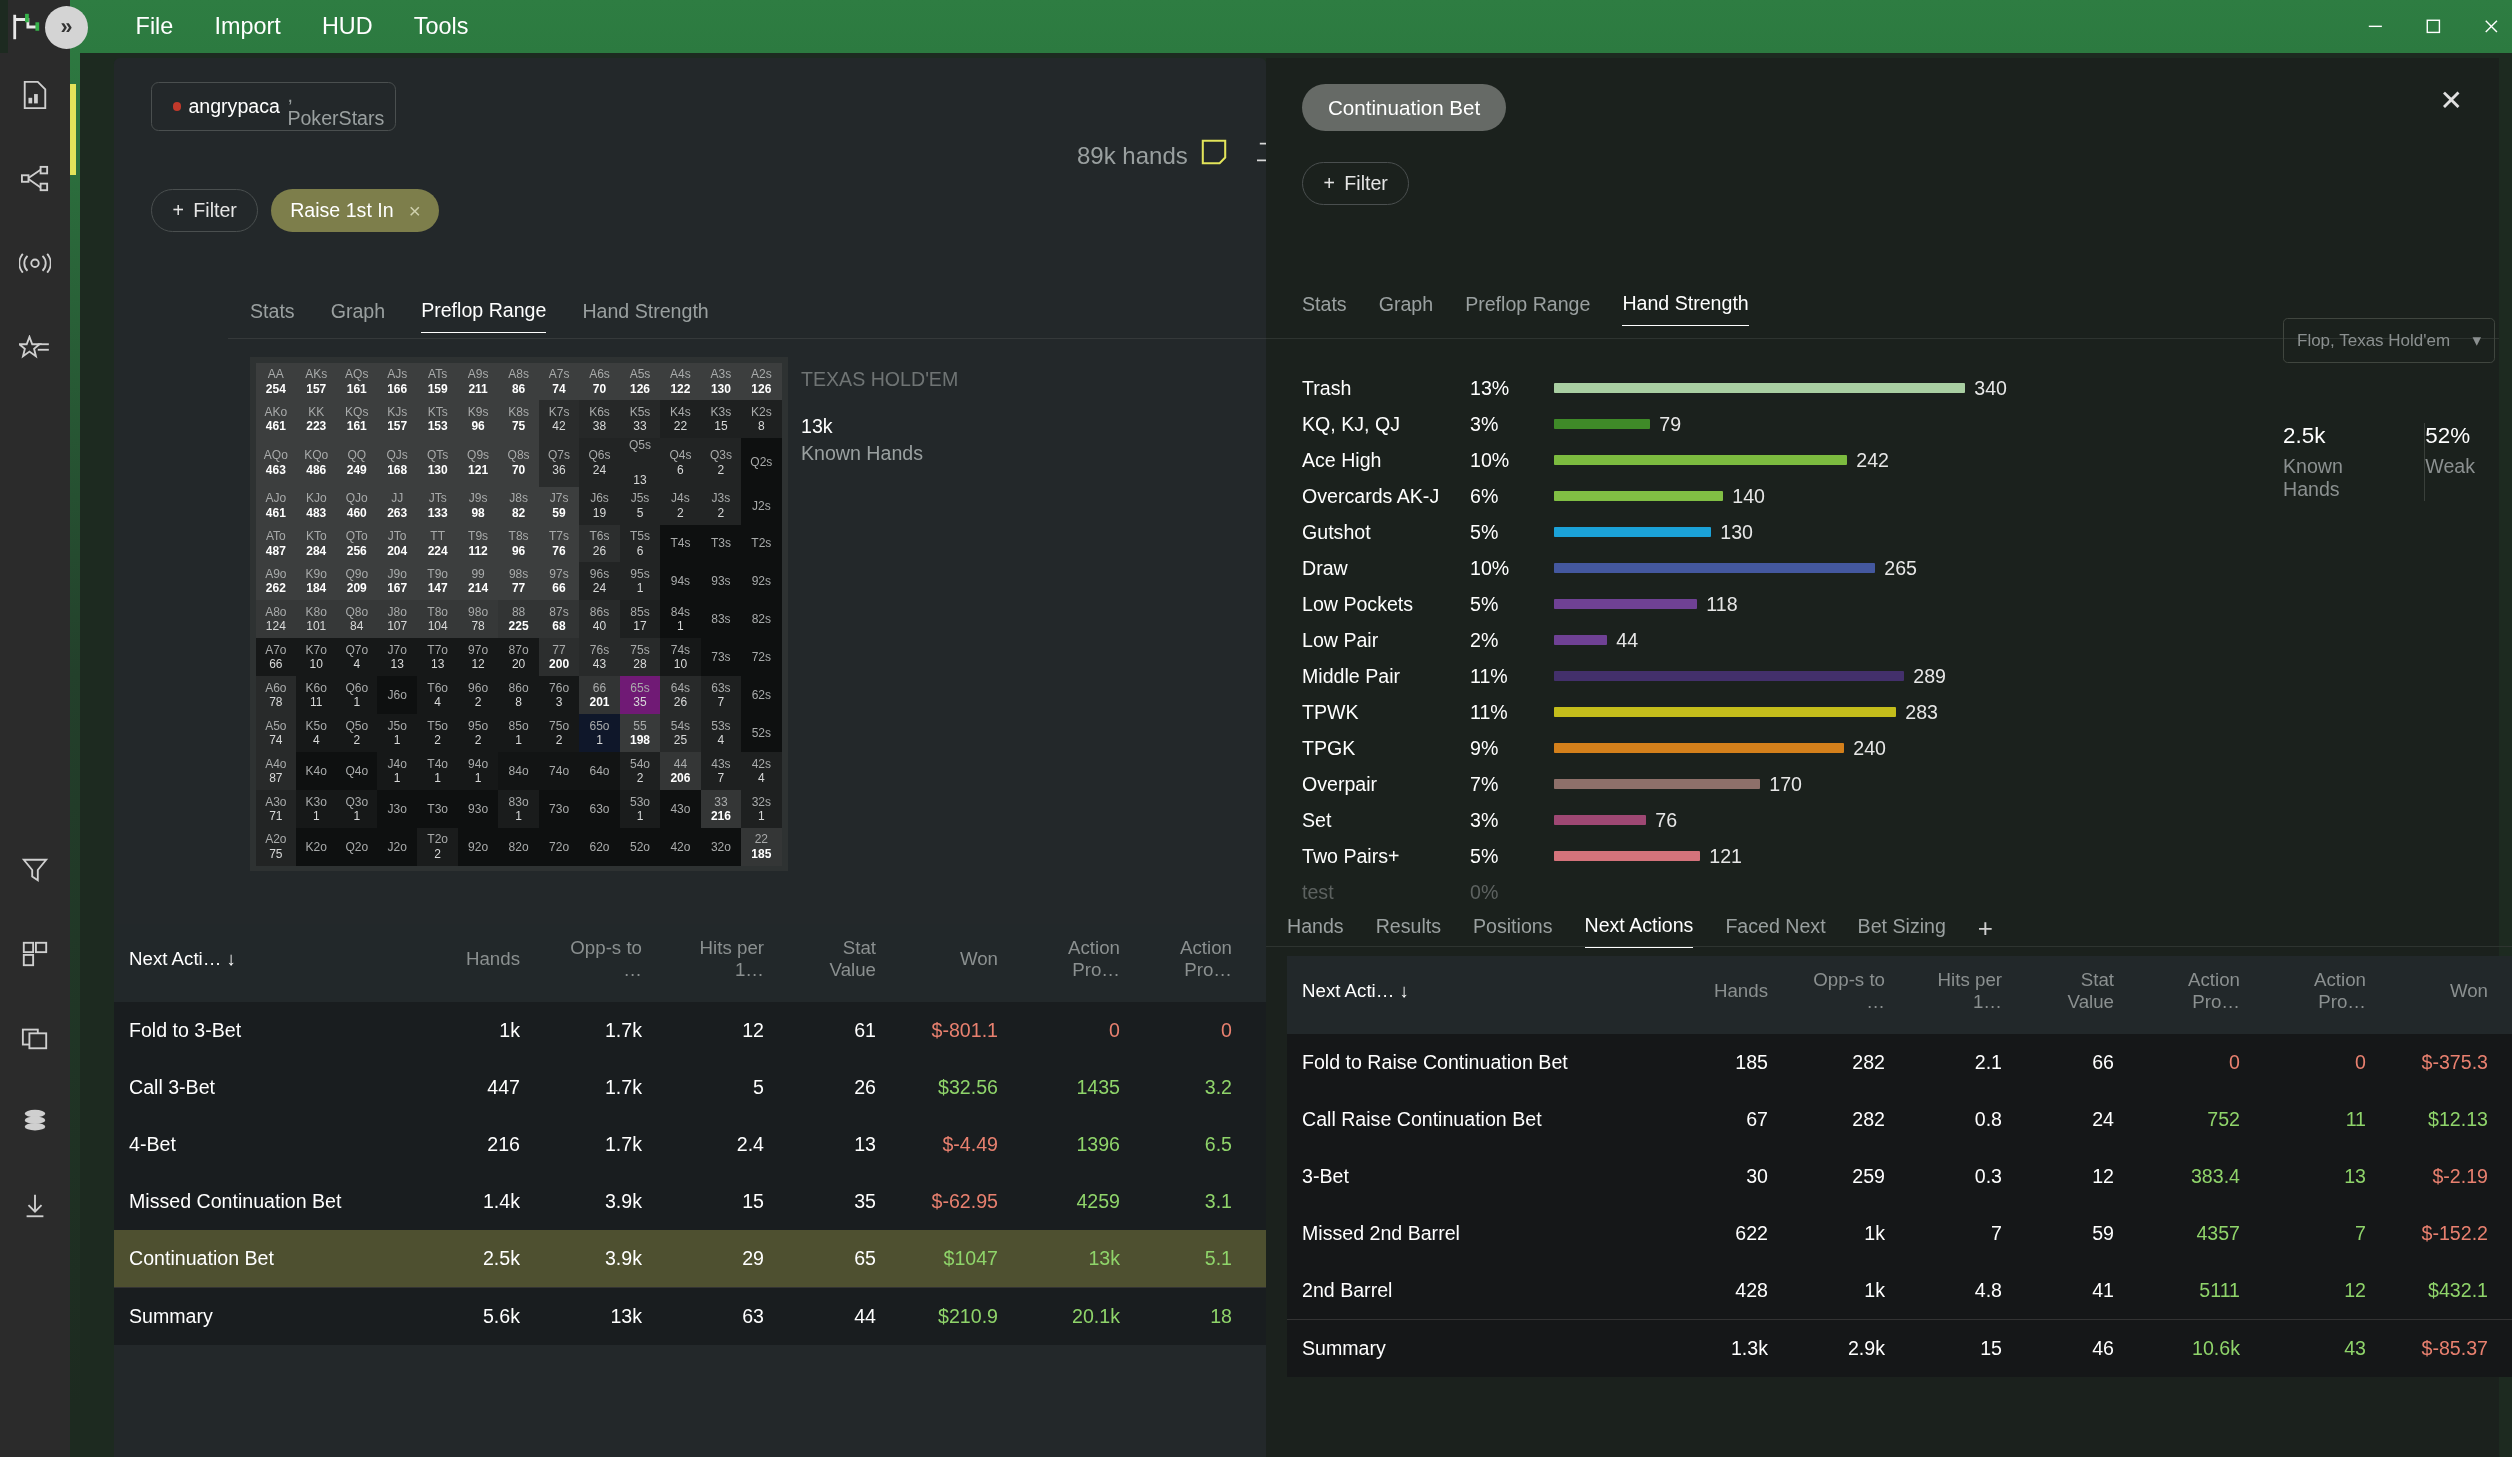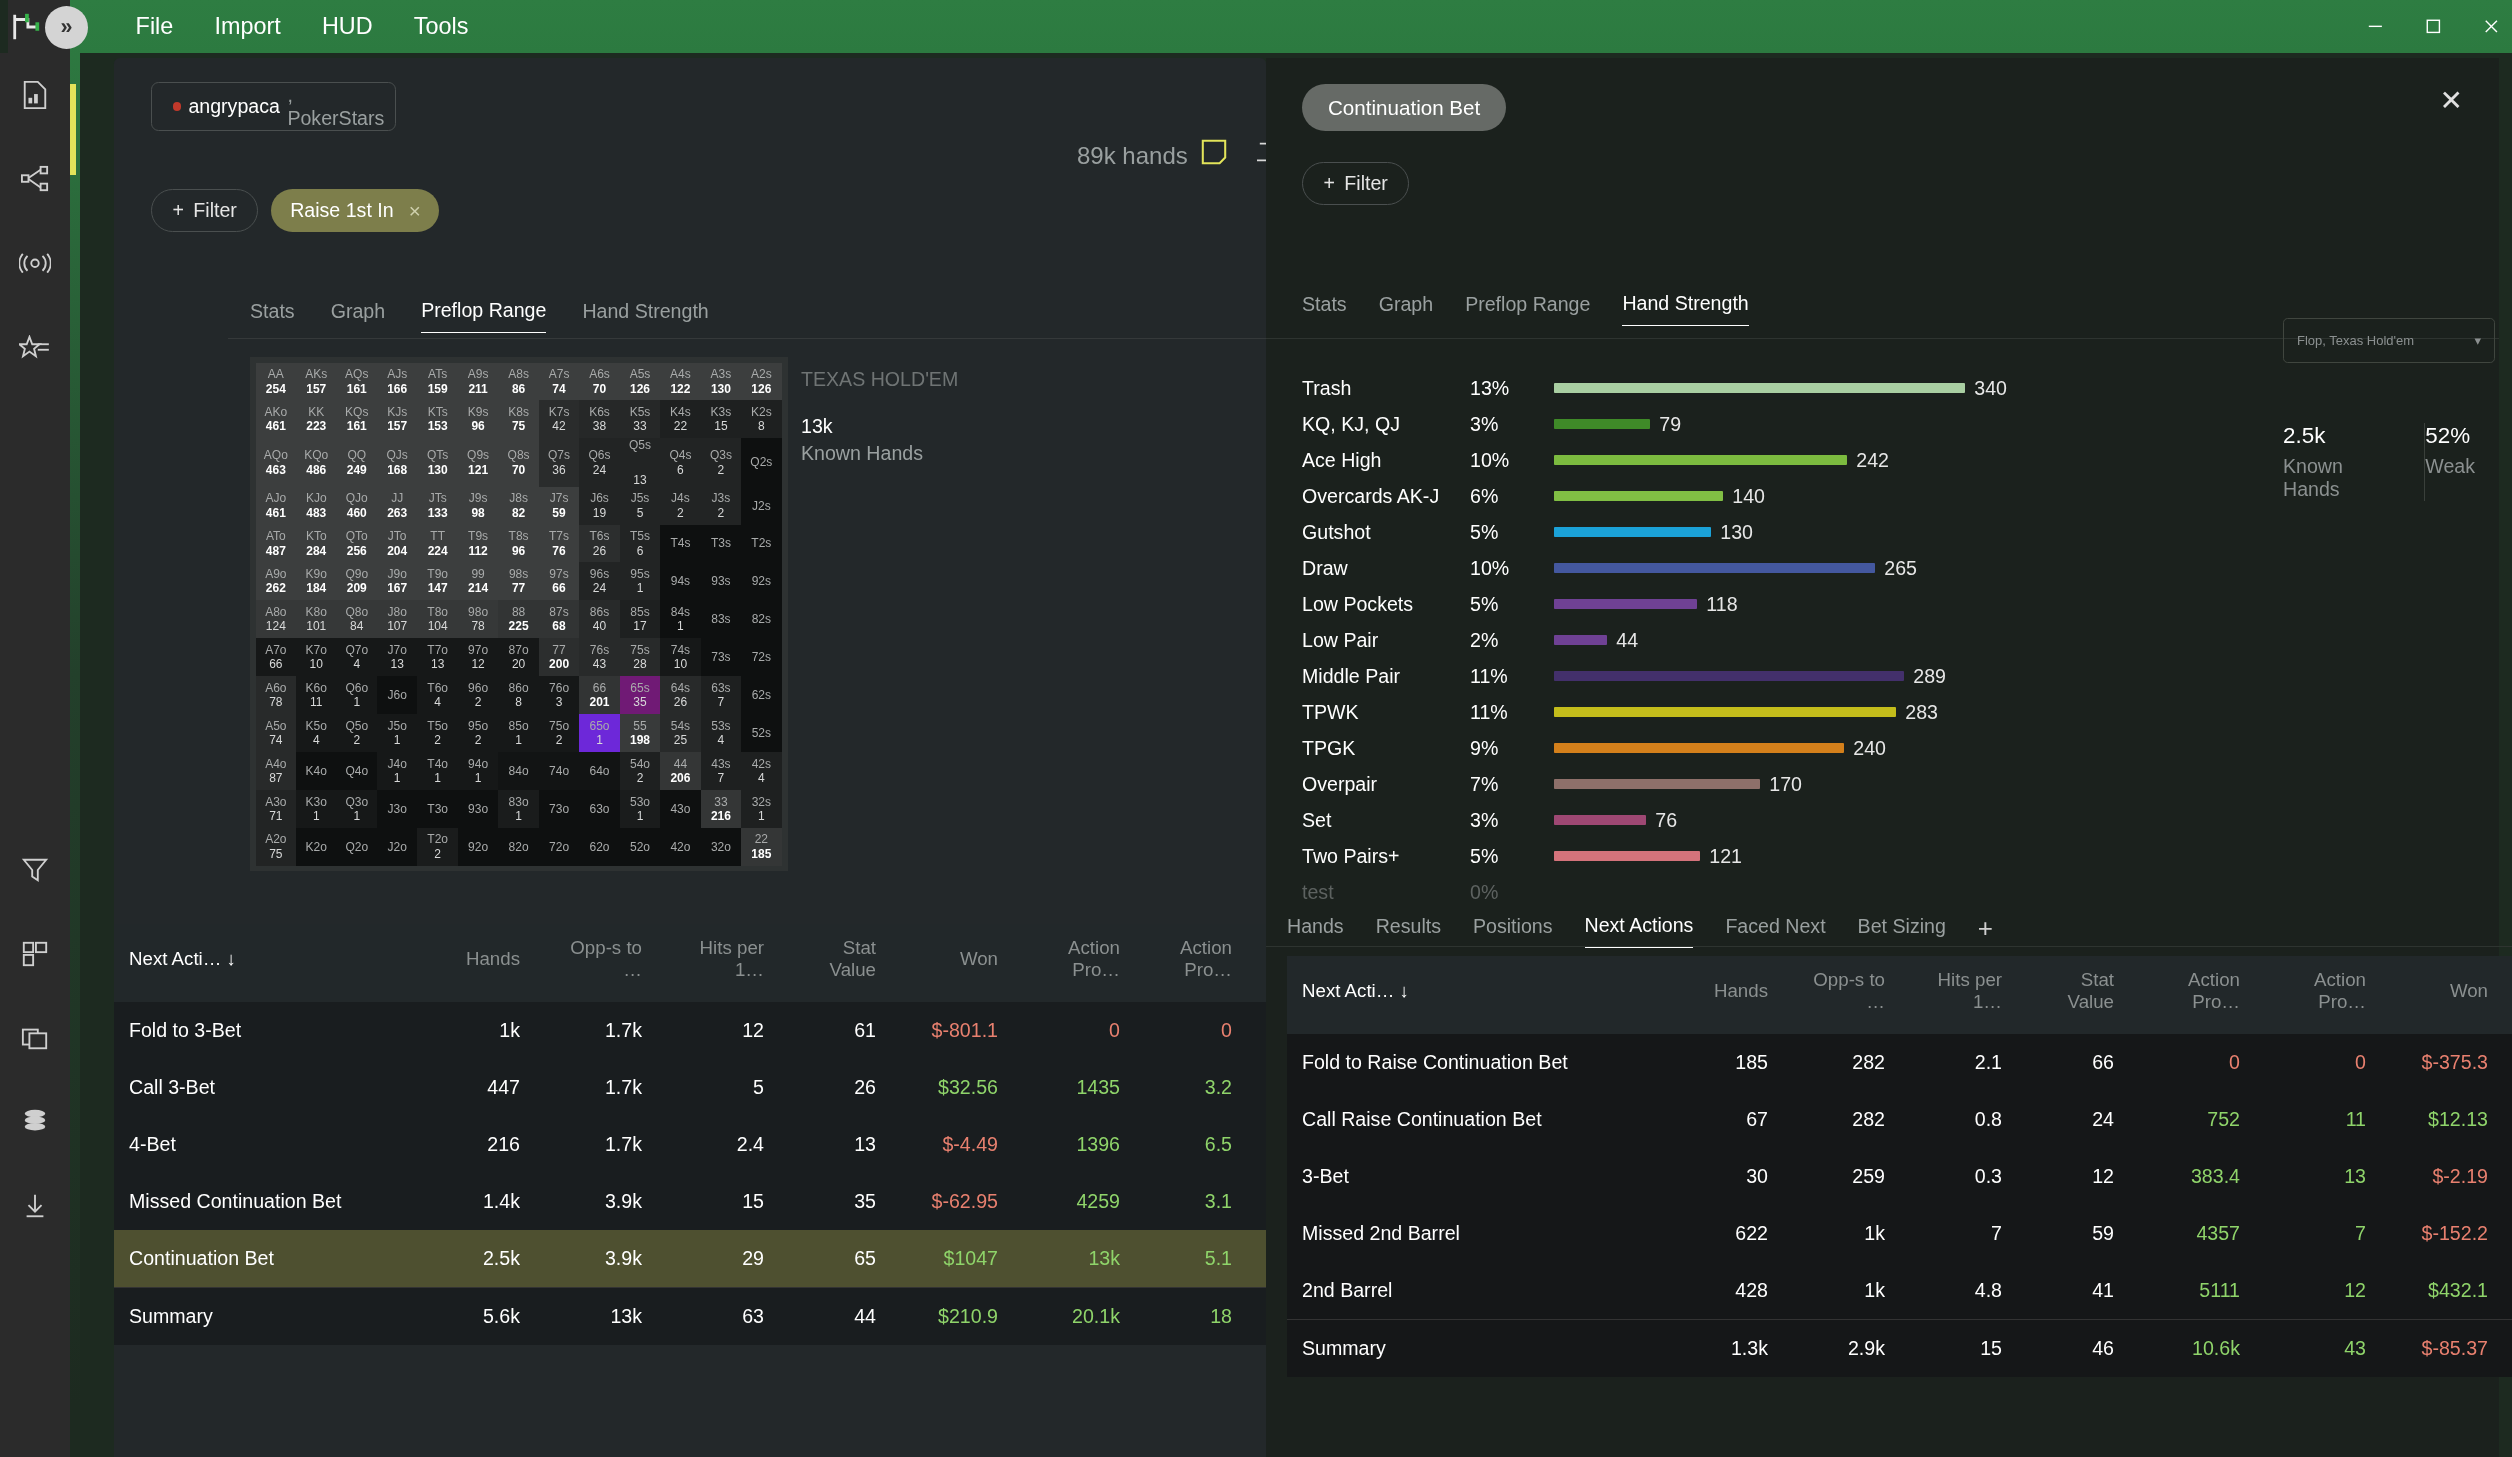--- a/index.html
+++ b/index.html
@@ -179,21 +179,21 @@
   .hs-name { width: 168px; color: #ffffff; font-size: 19.6px; }
   .hs-pct  { width: 84px; color: #ffffff; font-size: 19.6px; }
   .hs-bar-area { flex: 1; display: flex; align-items: center; gap: 9.3px; }
   .hs-bar { height: 9.3px; border-radius: 0.9px; }
   .hs-val { color: #e7e7e7; font-size: 19.6px; }
   .hs-row.muted .hs-name, .hs-row.muted .hs-pct { color: #5d6260; }
 
   #hs-select {
     position: absolute; left: 1017px; top: 260px; width: 212px; height: 45px;
     border: 0.9px solid #40463f; border-radius: 4.7px; display: flex; align-items: center;
-    justify-content: space-between; padding: 0 13px; color: #8b9090; font-size: 13px;
+    justify-content: space-between; padding: 0 13px; color: #8b9090; font-size: 17px;
   }
   #hs-stats { position: absolute; left: 1017px; top: 365px; display: flex; gap: 0; }
   .stat-box { padding: 0 24px 0 0; }
   .stat-box + .stat-box { border-left: 0.9px solid #3a403b; }
   .stat-big { color: #ffffff; font-size: 22.4px; }
   .stat-lbl { color: #8b9090; font-size: 19.6px; margin-top: 5.6px; }
 
   #rp-lt-tabs { position: absolute; left: 1287px; top: 914px; display: flex; gap: 32px; align-items: flex-end; z-index: 5; }
   #rp-lt-sep { position: absolute; left: 1266px; top: 946px; width: 1246px; height: 0.9px; background: #2e3430; }
 </style>
@@ -835,21 +835,21 @@
           <span class="val">2</span>
         </div>
         <div class="cell" style="background: rgb(22, 24, 24);">
           <span class="lbl">85o</span>
           <span class="val">1</span>
         </div>
         <div class="cell" style="background: rgb(22, 24, 24);">
           <span class="lbl">75o</span>
           <span class="val">2</span>
         </div>
-        <div class="cell" style="background: #6d28d9;">
+        <div class="cell" style="background: #0f172a;">
           <span class="lbl">65o</span>
           <span class="val">1</span>
         </div>
         <div class="cell hot" style="background: rgb(56, 58, 58);">
           <span class="lbl">55</span>
           <span class="val">198</span>
         </div>
         <div class="cell" style="background: rgb(40, 42, 42);">
           <span class="lbl">54s</span>
           <span class="val">25</span>

